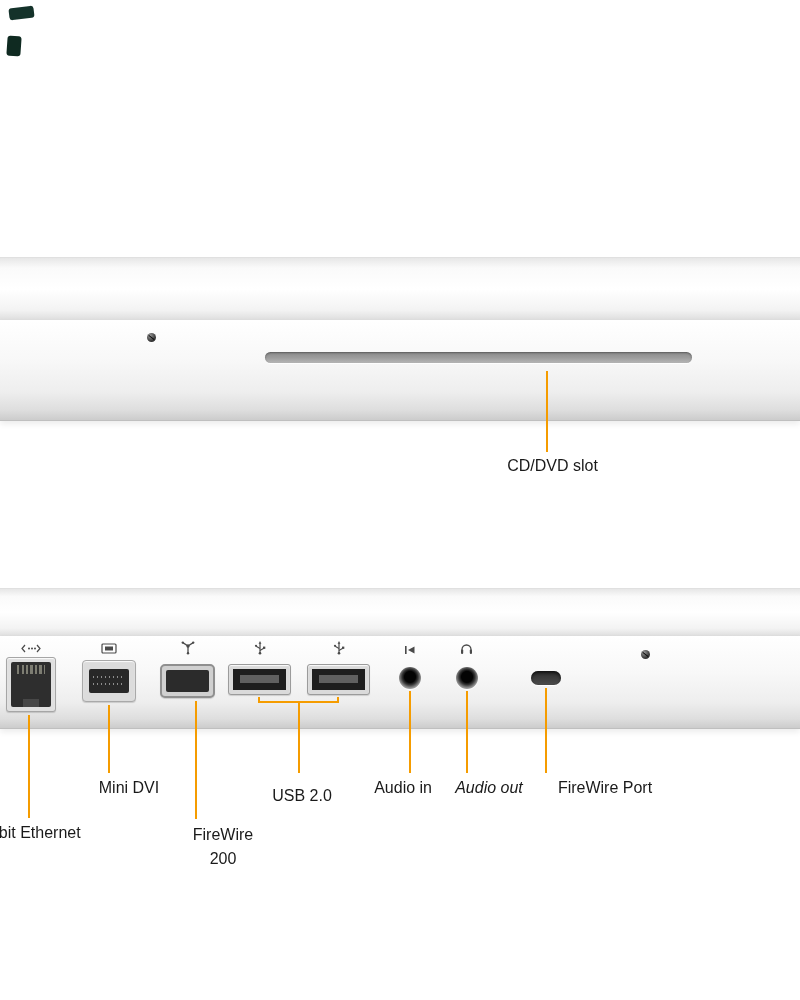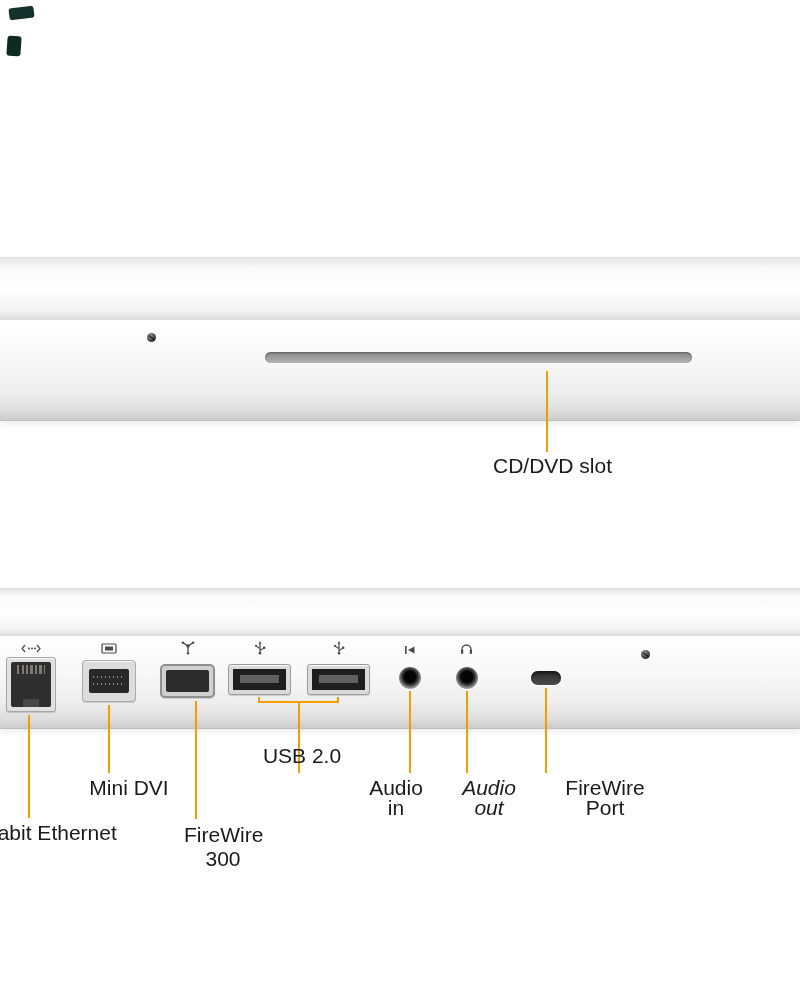--- a/index.html
+++ b/index.html
@@ -92,25 +92,25 @@
   .co-fw{left:195px;top:701px;height:118px;}
   .co-usb-s1{left:258px;top:697px;height:6px;}
   .co-usb-s2{left:337px;top:697px;height:6px;}
   .co-usb-h{left:258px;top:701px;width:81px;}
   .co-usb-v{left:298px;top:701px;height:72px;}
   .co-ain{left:409px;top:691px;height:82px;}
   .co-aout{left:466px;top:691px;height:82px;}
   .co-sec{left:545px;top:688px;height:85px;}
 
   
-  .label{position:absolute;font-size:21px;line-height:20px;color:var(--text);text-align:center;white-space:pre-line;}
+  .label{position:absolute;font-size:16px;line-height:20px;color:var(--text);text-align:center;white-space:pre-line;}
   .lb-cd{left:475px;top:456px;width:155px;}
   .lb-dvi{left:89px;top:778px;width:80px;}
-  .lb-usb{left:262px;top:746px;width:80px;}
-  .lb-ain{left:360px;top:778px;width:72px;}
+  .lb-usb{left:262px;top:786px;width:80px;}
+  .lb-ain{left:360px;top:778px;width:72px;text-align:right;}
   .lb-aout{left:447px;top:778px;width:84px;font-style:italic;}
   .lb-sec{left:549px;top:778px;width:112px;}
   .lb-eth{left:-35px;top:823px;width:170px;text-align:left;}
   .lb-fw{left:184px;top:823px;width:78px;line-height:24px;}
 </style>
 </head>
 <body>
 
 <div class="canvas">
 
@@ -218,15 +218,15 @@
   <div class="callout co-aout"></div>
   <div class="callout co-sec"></div>
 
   <div class="label lb-dvi">Mini DVI</div>
   <div class="label lb-usb">USB 2.0</div>
   <div class="label lb-ain">Audio in</div>
   <div class="label lb-aout">Audio out</div>
   <div class="label lb-sec">FireWire Port</div>
   <div class="label lb-eth">Gigabit Ethernet</div>
   <div class="label lb-fw">FireWire
-300</div>
+200</div>
 
 </div>
 
 </body></html>

